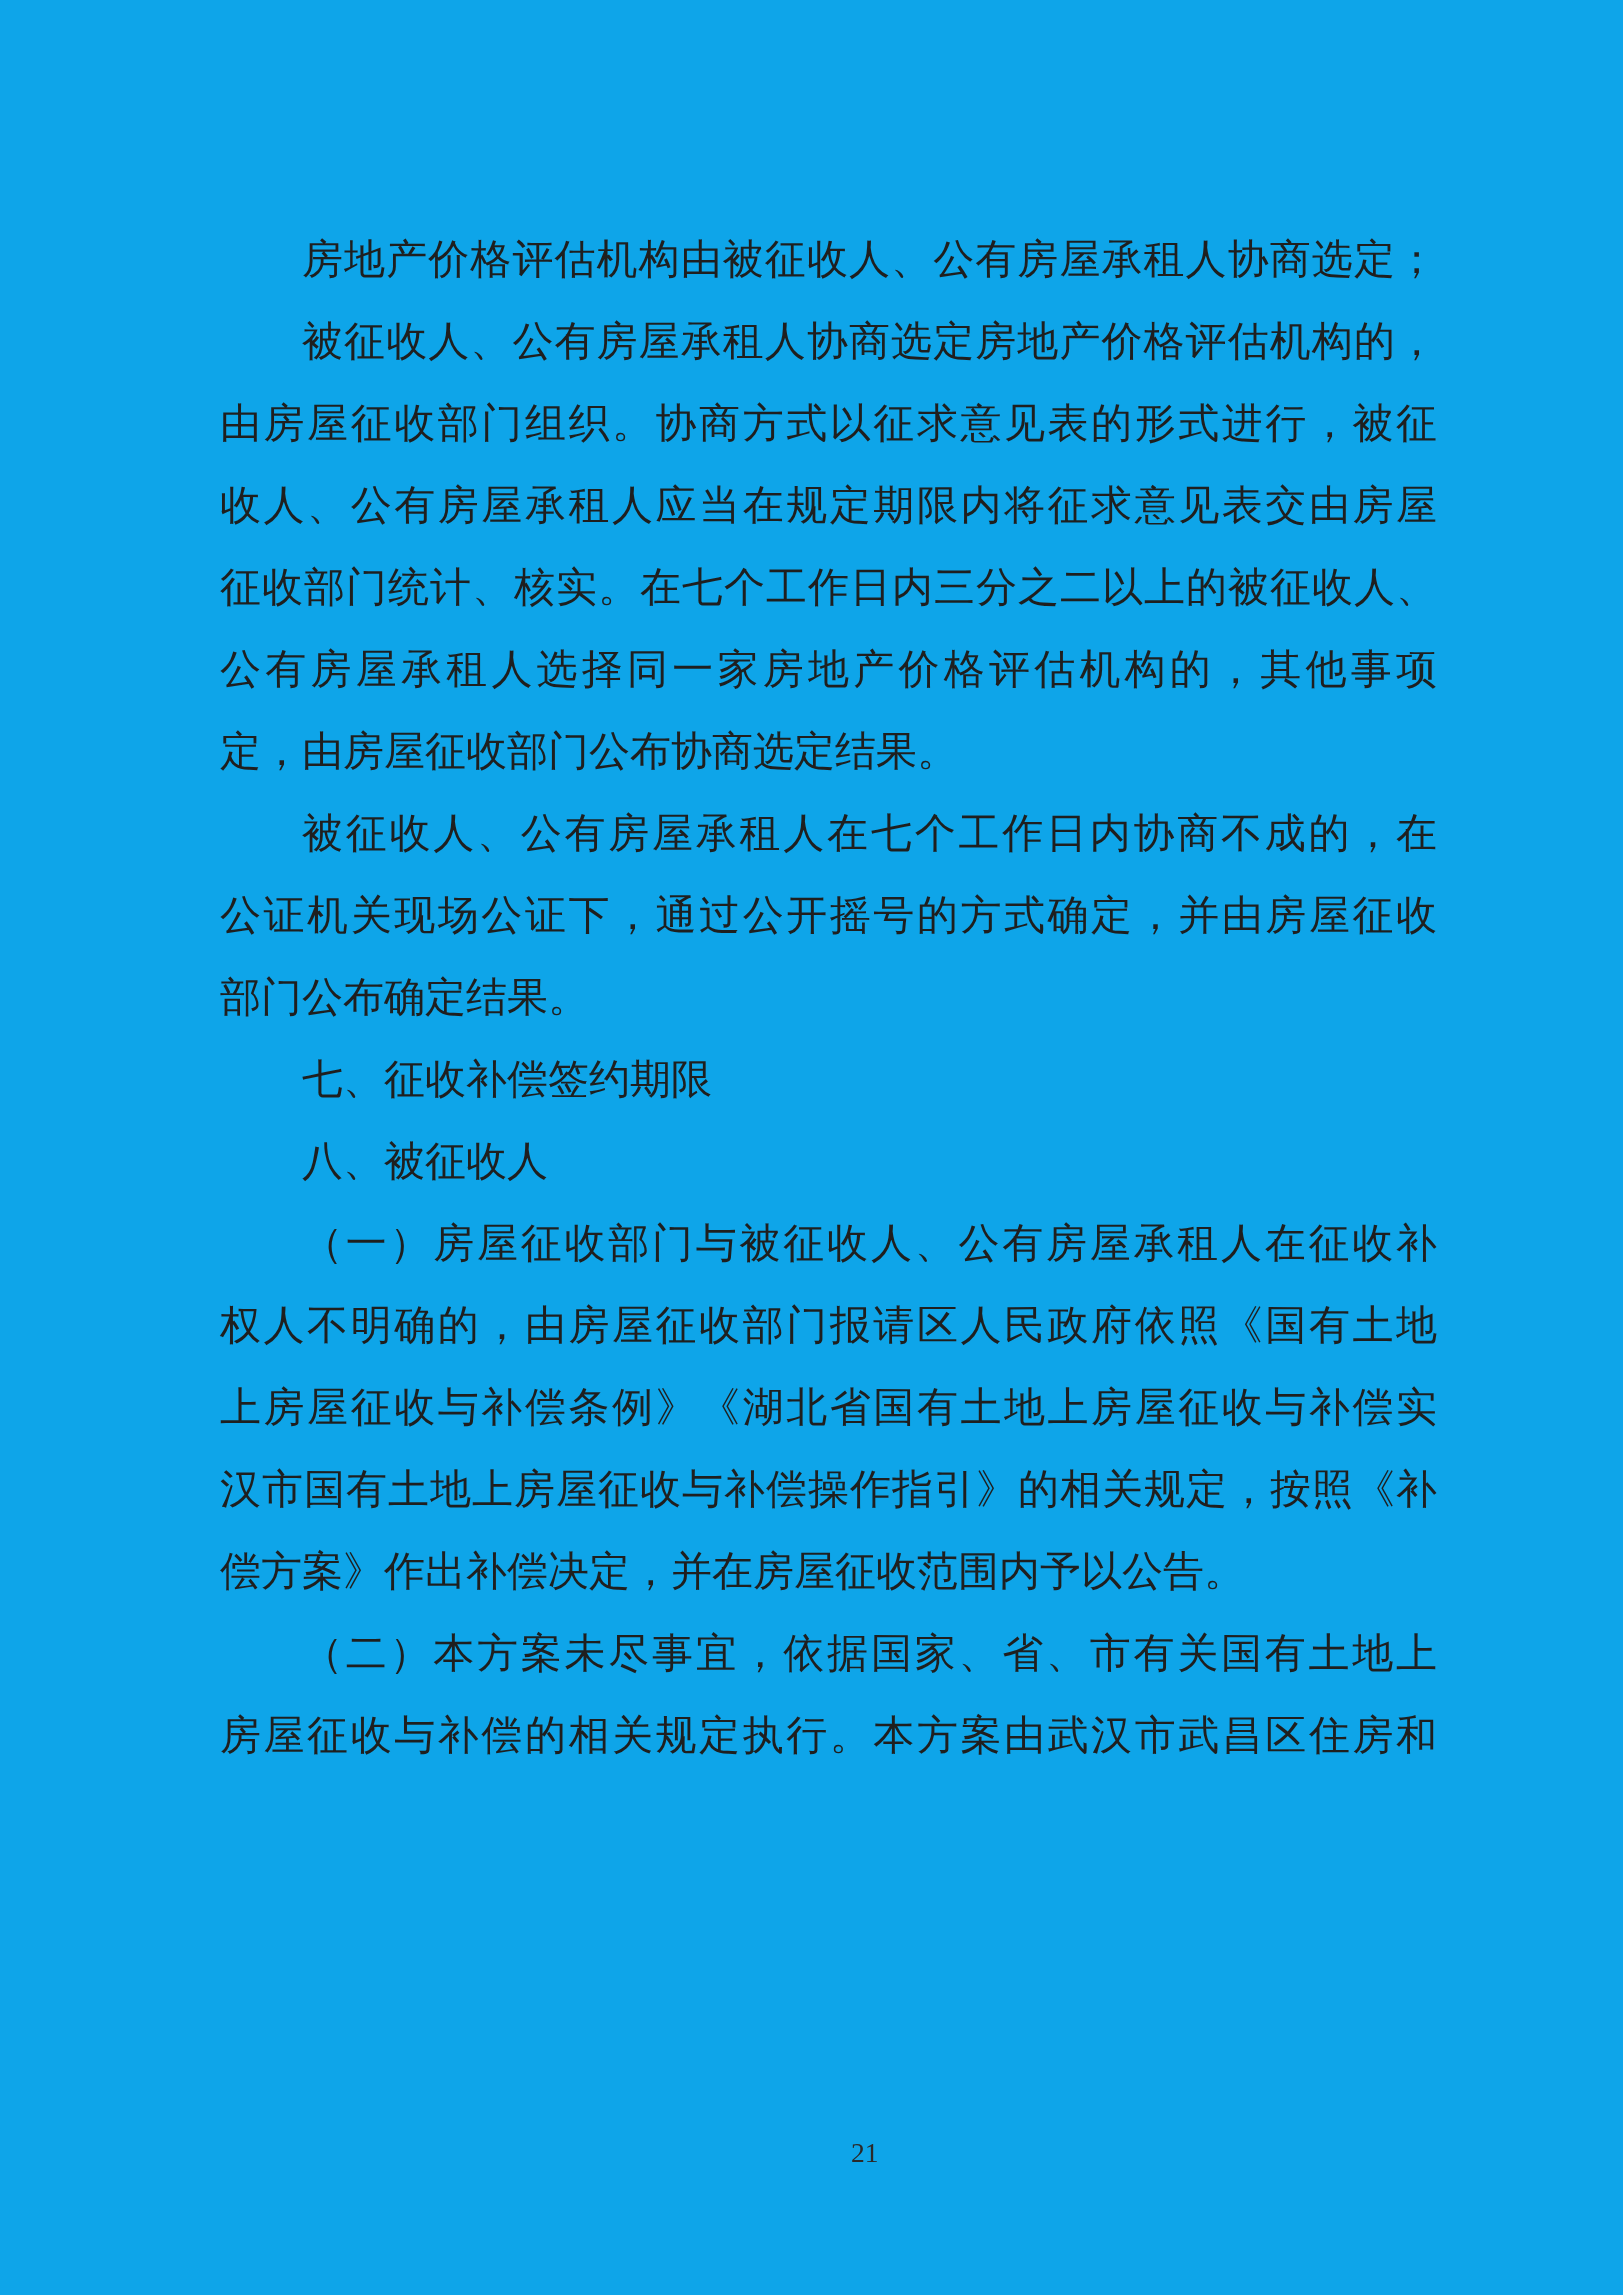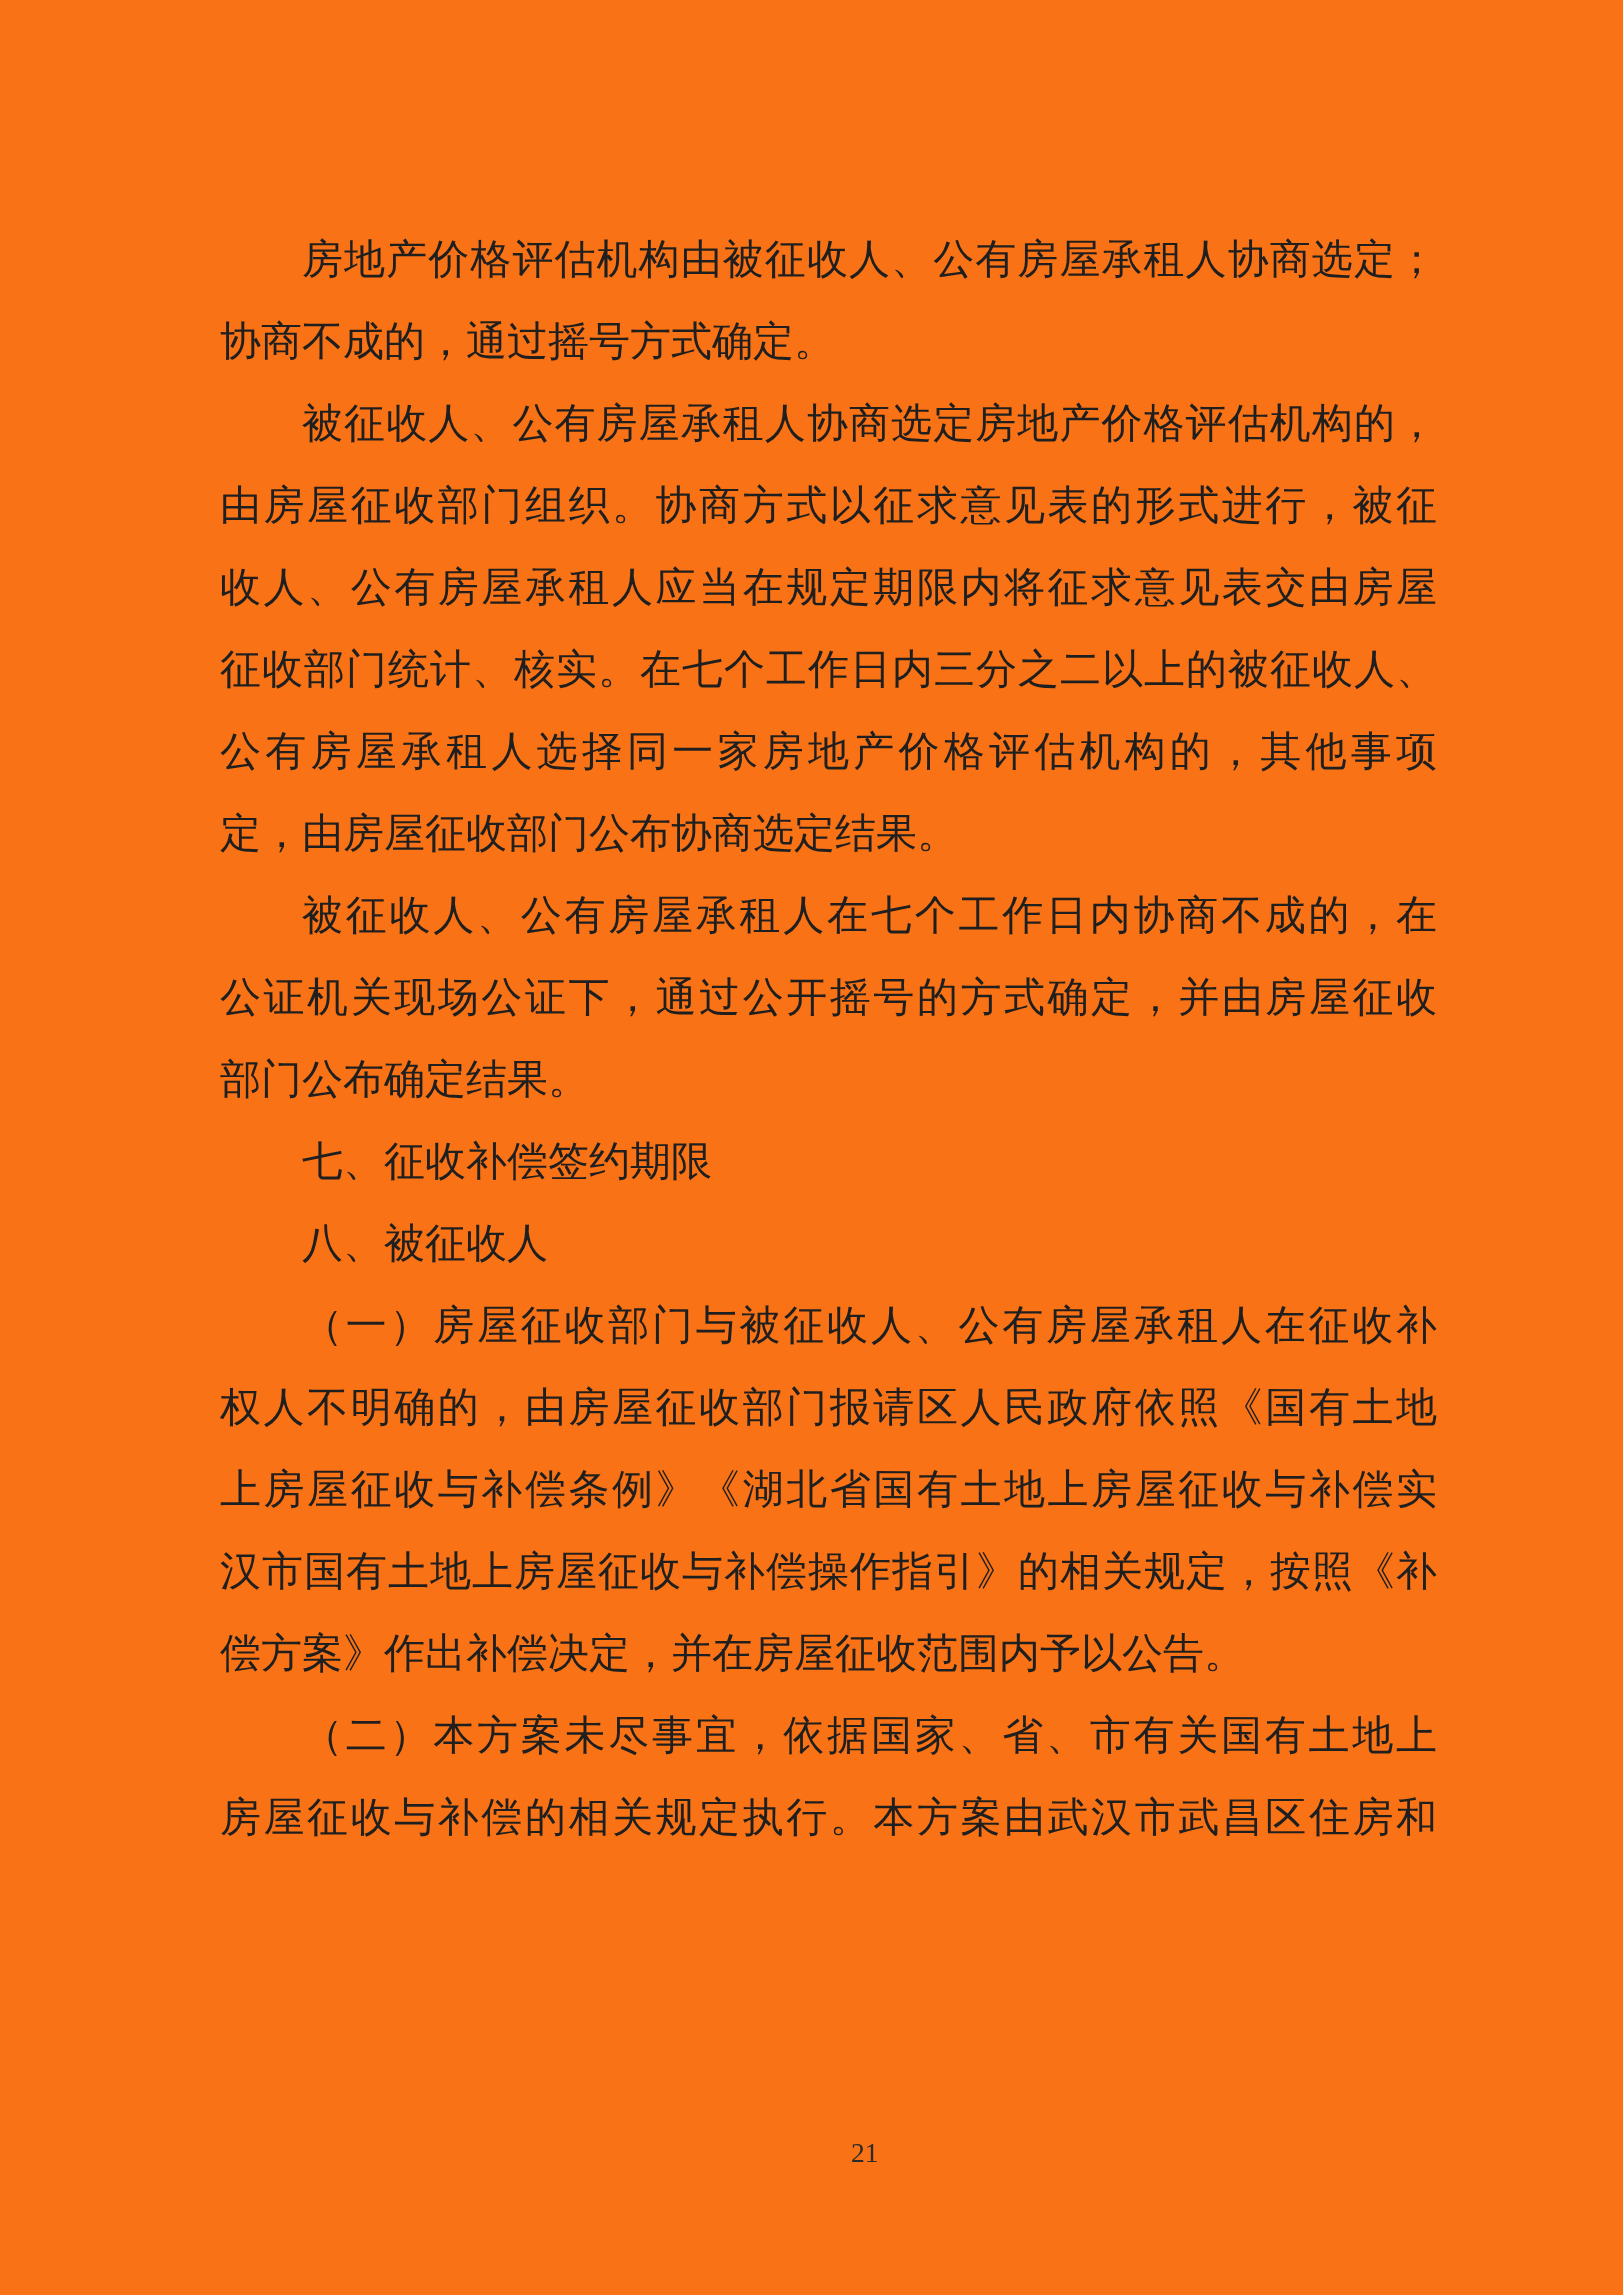--- a/index.html
+++ b/index.html
@@ -4,21 +4,21 @@
 <style>
   html, body {
     margin: 0;
     padding: 0;
     background: #ffffff;
   }
   .page {
     position: relative;
     width: 1623px;
     height: 2295px;
-    background: #f97316;
+    background: #0ea5e9;
     overflow: hidden;
     font-family: "Liberation Serif", "DejaVu Serif", serif;
     color: #1f1f1f;
   }
   .doc-body {
     position: absolute;
     left: 220px;
     top: 218px;
     width: 1217px;
   }
@@ -50,21 +50,20 @@
     font-family: "Liberation Serif", "DejaVu Serif", serif;
     margin-left: 20px;
   }
 </style>
 </head>
 <body>
 
 <div class="page">
   <div class="doc-body">
     <div class="line indent fill">房地产价格评估机构由被征收人、公有房屋承租人协商选定；</div>
-    <div class="line">协商不成的，通过摇号方式确定。</div>
     <div class="line indent fill">被征收人、公有房屋承租人协商选定房地产价格评估机构的，</div>
     <div class="line fill">由房屋征收部门组织。协商方式以征求意见表的形式进行，被征</div>
     <div class="line fill">收人、公有房屋承租人应当在规定期限内将征求意见表交由房屋</div>
     <div class="line fill">征收部门统计、核实。在七个工作日内三分之二以上的被征收人、</div>
     <div class="line fill">公有房屋承租人选择同一家房地产价格评估机构的，其他事项</div>
     <div class="line">定，由房屋征收部门公布协商选定结果。</div>
     <div class="line indent fill">被征收人、公有房屋承租人在七个工作日内协商不成的，在</div>
     <div class="line fill">公证机关现场公证下，通过公开摇号的方式确定，并由房屋征收</div>
     <div class="line">部门公布确定结果。</div>
     <div class="line indent heading">七、征收补偿签约期限</div>

